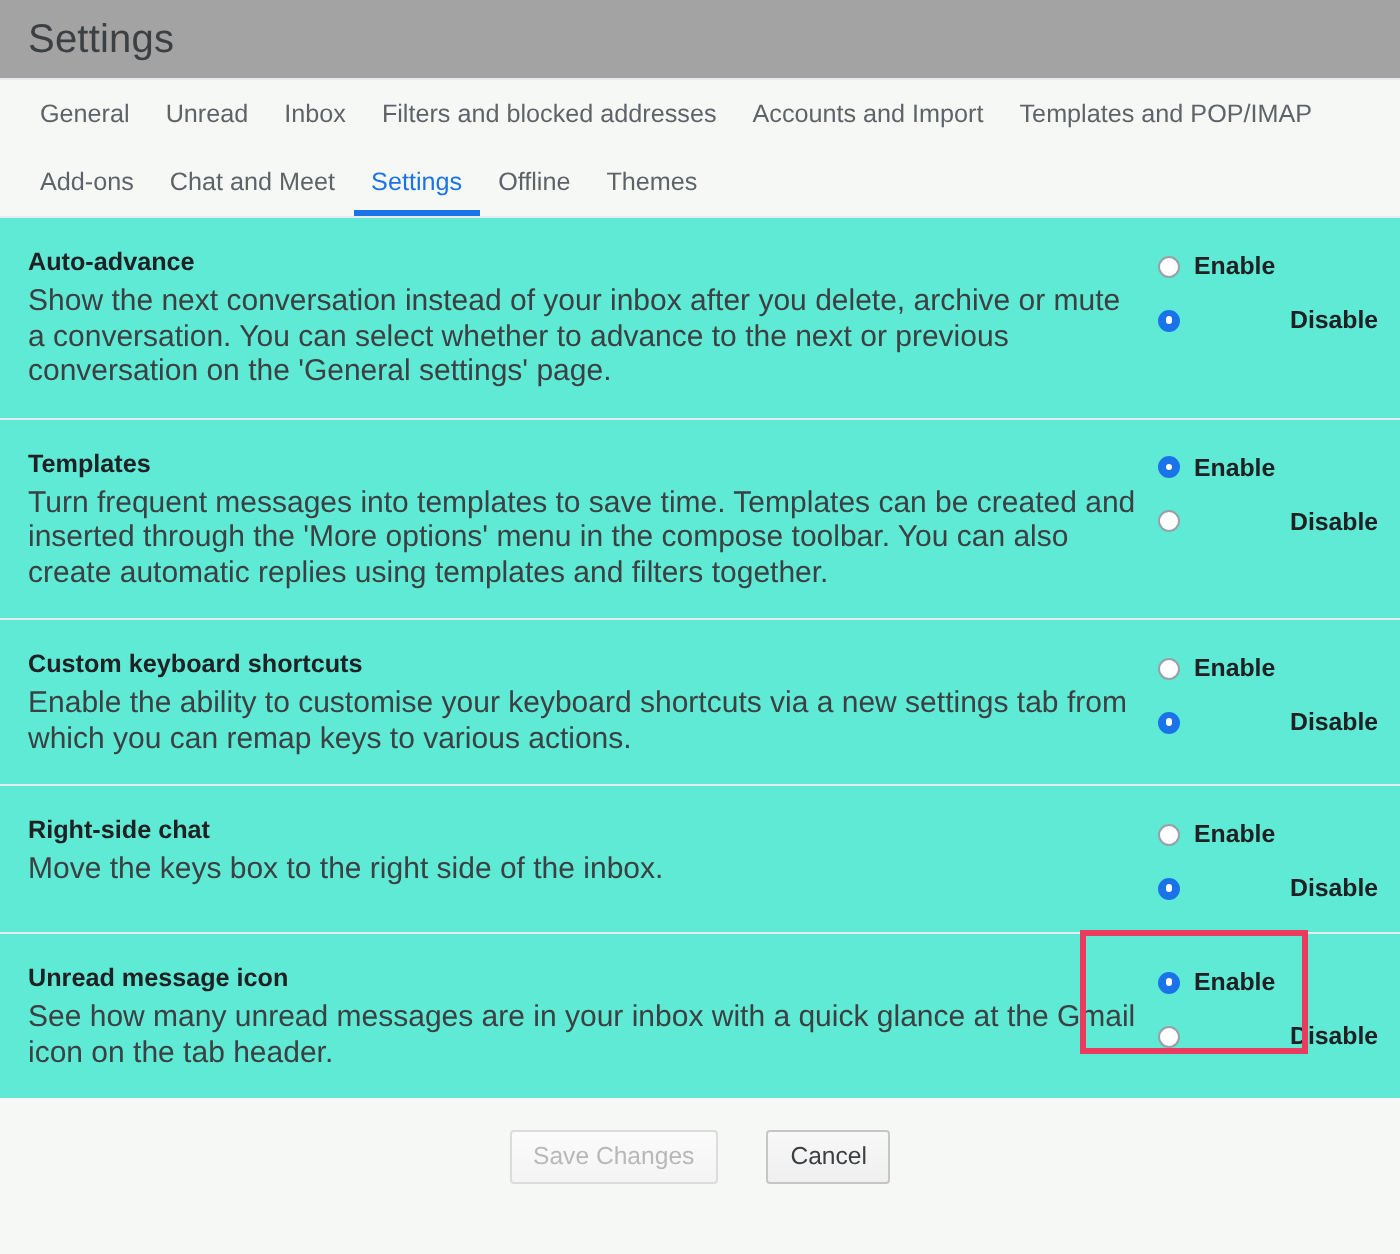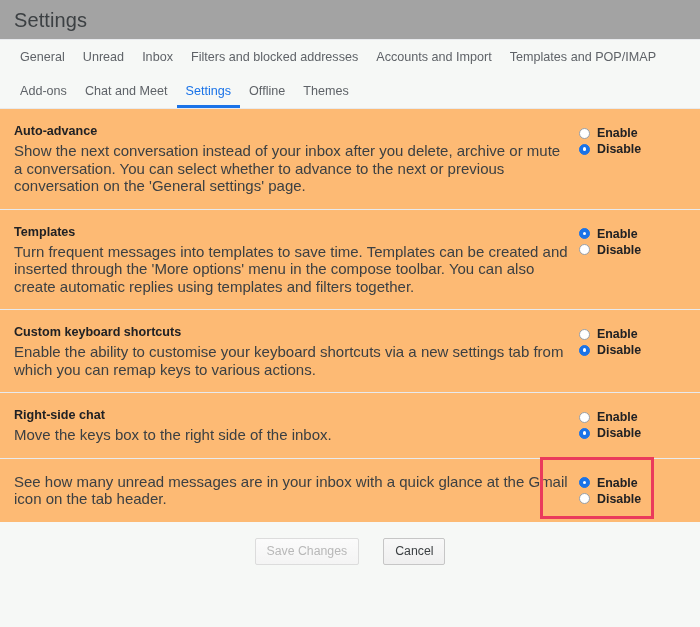--- a/index.html
+++ b/index.html
@@ -64,21 +64,21 @@
   
   .settings-body {
     padding: 0 0 0 0;
   }
   .setting-row {
     display: flex;
     align-items: flex-start;
     padding: 14px 8px 14px 14px;
     border-bottom: 1px solid #e8eaed;
     box-sizing: border-box;
-    background: #fdba74;
+    background: #5eead4;
   }
   .setting-row:last-of-type {
     border-bottom: none;
   }
   .setting-text {
     flex: 0 0 554px;
     max-width: 554px;
   }
   .setting-name {
     font-size: 12.6px;
@@ -102,21 +102,22 @@
     position: relative;
   }
   .radio-line {
     display: flex;
     align-items: center;
     height: 16px;
     margin-bottom: 0px;
     cursor: pointer;
   }
   .radio-line + .radio-line {
-    margin-top: 0px;
+    margin-top: 11px;
+    gap: 48px;
   }
   .radio {
     width: 11px;
     height: 11px;
     border-radius: 50%;
     border: 1px solid #9aa0a6;
     background: #ffffff;
     box-sizing: border-box;
     display: inline-block;
     flex: 0 0 auto;
@@ -270,20 +271,21 @@
           <span class="radio-label">Enable</span>
         </div>
         <div class="radio-line">
           <span class="radio checked"></span>
           <span class="radio-label">Disable</span>
         </div>
       </div>
     </div>
     <div class="setting-row">
       <div class="setting-text">
+        <div class="setting-name">Unread message icon</div>
         <div class="setting-desc">See how many unread messages are in your inbox with a quick glance at the Gmail icon on the tab header.</div>
       </div>
       <div class="setting-options">
         <div class="radio-line">
           <span class="radio checked"></span>
           <span class="radio-label">Enable</span>
         </div>
         <div class="radio-line">
           <span class="radio"></span>
           <span class="radio-label">Disable</span>

